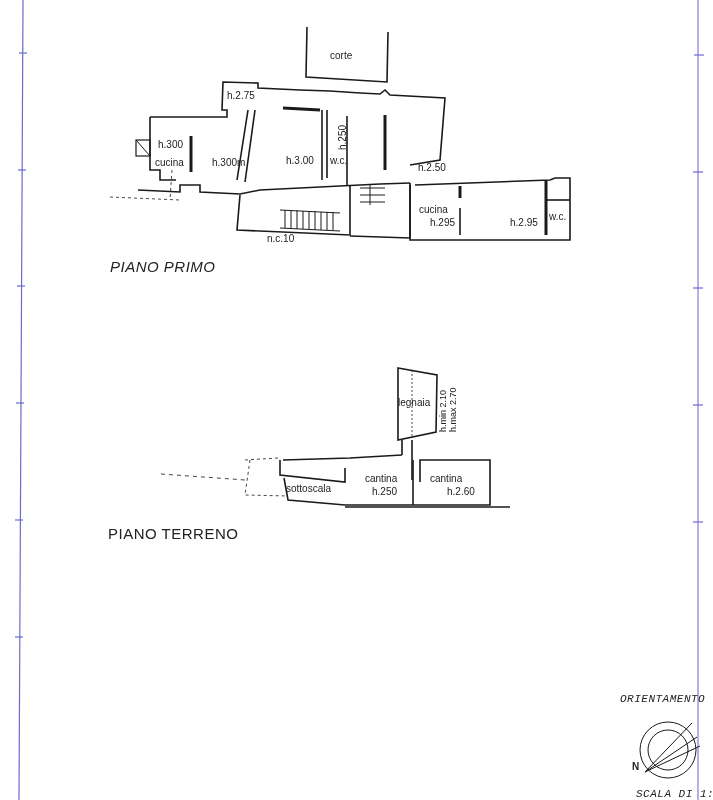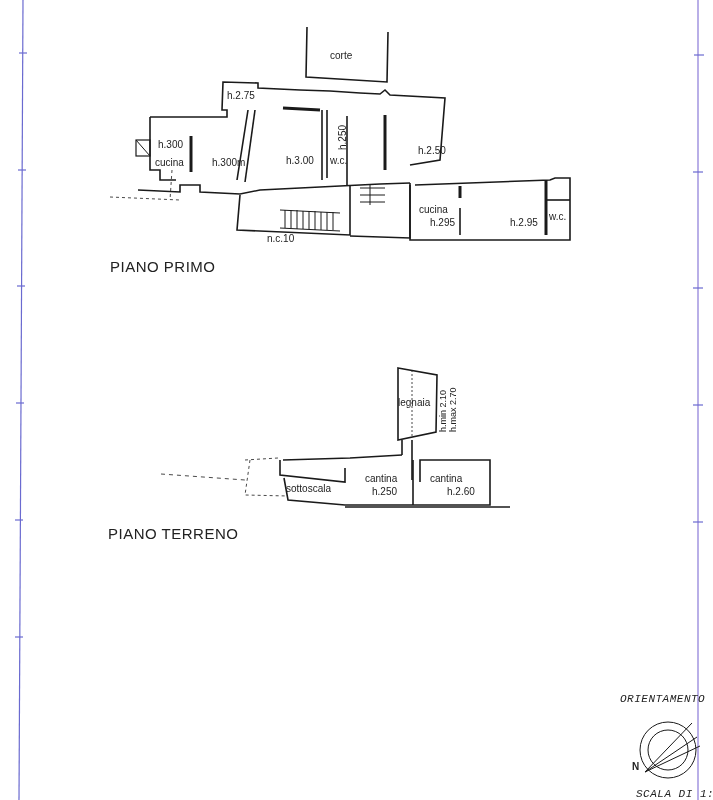--- a/index.html
+++ b/index.html
@@ -112,28 +112,28 @@
 </svg>
 
 <div class="lbl small" style="left:330px;top:51px;">corte</div>
 <div class="lbl small" style="left:227px;top:91px;text-align:center;">h.2.75</div>
 <div class="lbl small" style="left:158px;top:140px;">h.300</div>
 <div class="lbl small" style="left:155px;top:158px;">cucina</div>
 <div class="lbl small" style="left:212px;top:158px;">h.300m</div>
 <div class="lbl small" style="left:286px;top:156px;text-align:center;">h.3.00</div>
 <div class="lbl small" style="left:330px;top:156px;">w.c.</div>
 <div class="lbl small vert" style="left:338px;top:150px;">h.250</div>
-<div class="lbl small" style="left:398px;top:146px;padding-left:20px;">h.2.50</div>
+<div class="lbl small" style="left:398px;top:163px;padding-left:20px;">h.2.50</div>
 <div class="lbl small" style="left:419px;top:205px;">cucina</div>
 <div class="lbl small" style="left:430px;top:218px;">h.295</div>
 <div class="lbl small" style="left:510px;top:218px;">h.2.95</div>
 <div class="lbl small" style="left:549px;top:212px;">w.c.</div>
 <div class="lbl small" style="left:267px;top:234px;">n.c.10</div>
 
-<div class="lbl title" style="left:110px;top:259px;">PIANO PRIMO</div>
+<div class="lbl title" style="left:110px;top:259px;font-style:italic;">PIANO PRIMO</div>
 
 <div class="lbl small" style="left:398px;top:398px;">legnaia</div>
 <div class="lbl small vert" style="left:439px;top:432px;font-size:9px;">h.min 2.10</div>
 <div class="lbl small vert" style="left:449px;top:432px;font-size:9px;">h.max 2.70</div>
 <div class="lbl small" style="left:274px;top:484px;padding-left:12px;">sottoscala</div>
 <div class="lbl small" style="left:365px;top:474px;">cantina</div>
 <div class="lbl small" style="left:372px;top:487px;">h.250</div>
 <div class="lbl small" style="left:430px;top:474px;">cantina</div>
 <div class="lbl small" style="left:447px;top:487px;">h.2.60</div>
 

